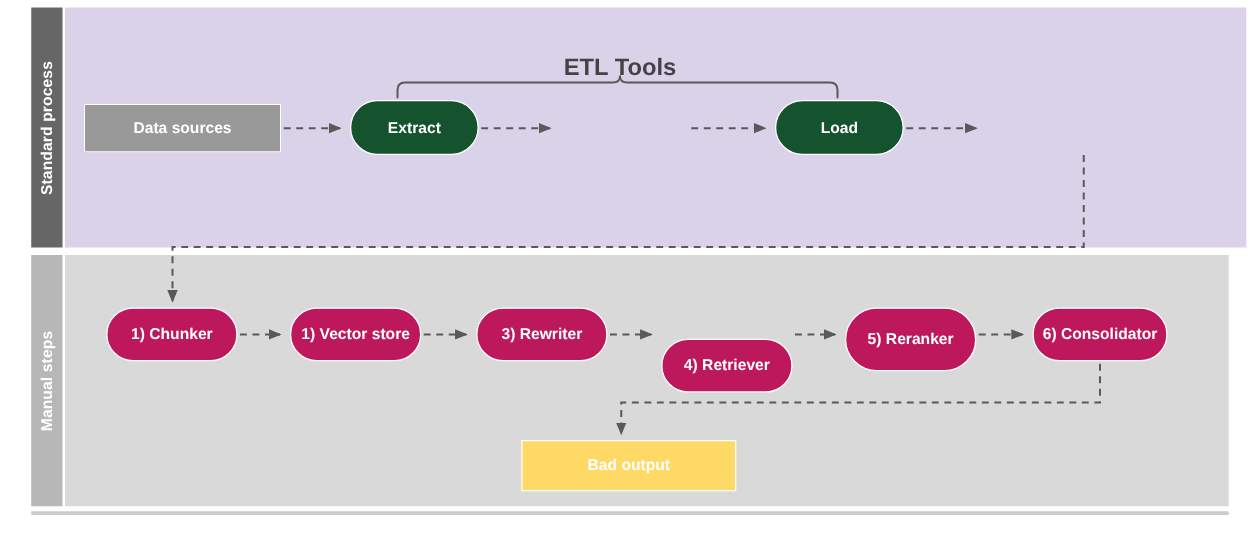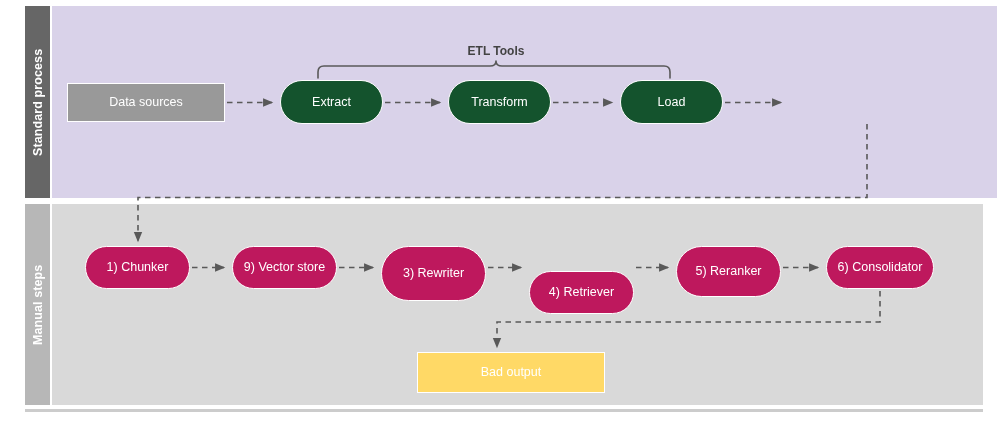--- a/index.html
+++ b/index.html
@@ -69,21 +69,21 @@
 
   
   .node {
     position: absolute;
     box-sizing: border-box;
     display: flex;
     align-items: center;
     justify-content: center;
     text-align: left;
     color: #ffffff;
-    font-weight: normal;
+    font-weight: bold;
     font-size: 12.5px;
     line-height: 1.15;
     border: 1.5px solid #ffffff;
     padding: 2px 6px;
   }
   .node.rect { border-radius: 0; }
   .node.pill { border-radius: 100px; }
 
   .node-gray   { background: #999999; }
   .node-purple { background: #14532d; }
@@ -93,35 +93,35 @@
   
   #node-data-sources   { left: 67px;  top: 83px;  width: 158px; height: 39px; }
   #node-extract        { left: 280px; top: 80px;  width: 103px; height: 44px; }
   #node-transform      { left: 448px; top: 80px;  width: 103px; height: 44px; }
   #node-load           { left: 620px; top: 80px;  width: 103px; height: 44px; }
   #node-data-warehouse { left: 789px; top: 83px;  width: 155px; height: 39px; }
 
   
   #node-chunker      { left: 85px;  top: 246px; width: 105px; height: 43px; }
   #node-vector-store { left: 232px; top: 246px; width: 105px; height: 43px; }
-  #node-rewriter     { left: 381px; top: 246px; width: 105px; height: 55px; }
+  #node-rewriter     { left: 381px; top: 246px; width: 105px; height: 43px; }
   #node-retriever    { left: 529px; top: 246px; width: 105px; height: 43px; margin-top: 25px; }
   #node-reranker     { left: 676px; top: 246px; width: 105px; height: 51px; }
   #node-consolidator { left: 826px; top: 246px; width: 108px; height: 43px; }
-  #node-bad-output   { left: 417px; top: 352px; width: 188px; height: 41px; }
+  #node-bad-output   { left: 417px; top: 352px; width: 172px; height: 41px; }
 
   
   #label-etl-tools {
     position: absolute;
     left: 418px; top: 44px;
     width: 156px;
     text-align: center;
     color: #434343;
     font-weight: bold;
-    font-size: 12px;
+    font-size: 19px;
   }
 
   
   #connectors {
     position: absolute;
     left: 0; top: 0;
     width: 1003px; height: 430px;
     pointer-events: none;
   }
 </style>
@@ -163,25 +163,24 @@
       <path d="M880,291 L880,322 L497,322 L497,347"></path>
     </g>
 
     <path d="M318,78 L318,72 Q318,66 324,66 L490,66 Q496,66 496,61 Q496,66 502,66 L664,66 Q670,66 670,72 L670,78" stroke="#595959" stroke-width="1.6" fill="none" stroke-linecap="round" stroke-linejoin="round"></path>
   </svg>
 
   <div id="label-etl-tools">ETL Tools</div>
 
   <div id="node-data-sources" class="node rect node-gray">Data sources</div>
   <div id="node-extract" class="node pill node-purple">Extract</div>
-  <div id="node-transform" class="node pill node-purple">Transform</div>
   <div id="node-load" class="node pill node-purple">Load</div>
 
   <div id="node-chunker" class="node pill node-gray2">1) Chunker</div>
-  <div id="node-vector-store" class="node pill node-gray2">9) Vector store</div>
+  <div id="node-vector-store" class="node pill node-gray2">1) Vector store</div>
   <div id="node-rewriter" class="node pill node-gray2">3) Rewriter</div>
   <div id="node-retriever" class="node pill node-gray2">4) Retriever</div>
   <div id="node-reranker" class="node pill node-gray2">5) Reranker</div>
   <div id="node-consolidator" class="node pill node-gray2">6) Consolidator</div>
 
   <div id="node-bad-output" class="node rect node-yellow">Bad output</div>
 
 </div>
 
 </body></html>

